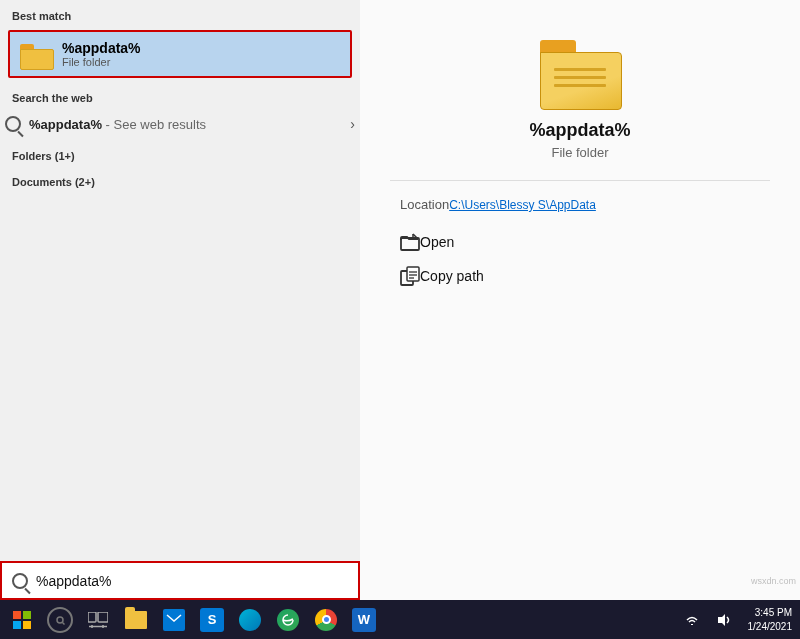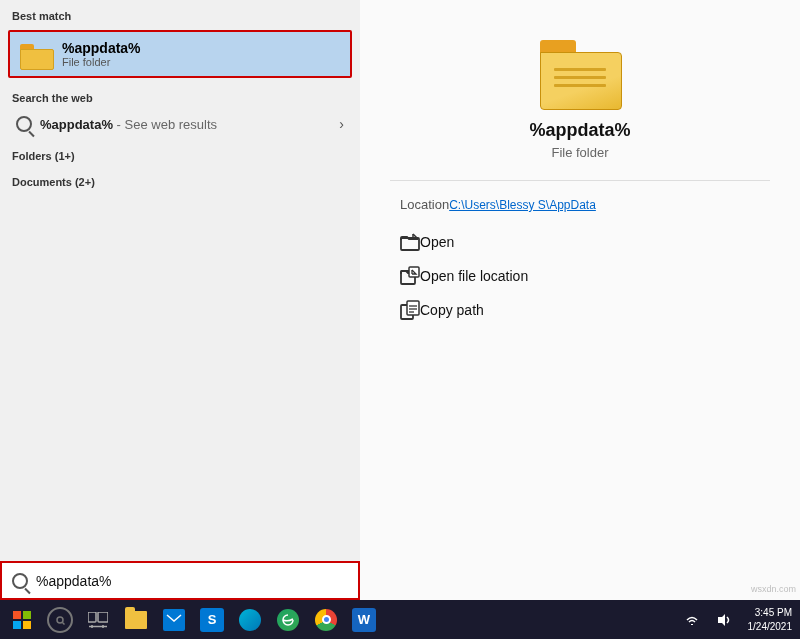--- a/index.html
+++ b/index.html
@@ -110,21 +110,21 @@
       left: 0;
       width: 32px;
       height: 19px;
       background: #f0c040;
       border-radius: 0 2px 2px 2px;
       border: 1px solid #d4a020;
     }
 
     
     .web-search-item {
-      padding: 8px 16px;
+      padding: 8px 5px;
       display: flex;
       align-items: center;
       gap: 8px;
       cursor: pointer;
       font-size: 13px;
       color: #222;
     }
 
     .search-icon-small {
       width: 16px;
@@ -369,21 +369,21 @@
       align-items: center;
       justify-content: center;
       font-size: 13px;
       font-weight: 700;
       color: white;
     }
 
     
     .watermark {
       position: absolute;
-      bottom: 45px;
+      bottom: 53px;
       right: 4px;
       font-size: 9px;
       color: rgba(0,0,0,0.25);
       text-align: center;
     }
 
     
     .vertical-sep {
       position: absolute;
       left: 360px;
@@ -453,32 +453,20 @@
         <svg width="20" height="18" viewBox="0 0 20 18" fill="none">
           <rect x="1" y="5" width="18" height="12" rx="1" stroke="#333" stroke-width="1.8" fill="none"></rect>
           <path d="M1 7L1 5C1 4.4 1.4 4 2 4L7 4L9 6L18 6" stroke="#333" stroke-width="1.8" fill="none"></path>
           <path d="M13 1 L17 5 L13 5" stroke="#333" stroke-width="1.5" fill="none"></path>
           <line x1="13" y1="1" x2="13" y2="5" stroke="#333" stroke-width="1.5"></line>
         </svg>
       </div>
       <span>Open</span>
     </div>
 
-    <div class="action-item">
-      <div class="action-icon">
-        <svg width="20" height="20" viewBox="0 0 20 20" fill="none">
-          <rect x="1" y="5" width="14" height="13" rx="1" stroke="#333" stroke-width="1.8" fill="none"></rect>
-          <path d="M1 8L1 6C1 5.4 1.4 5 2 5L6 5L8 7L14 7" stroke="#333" stroke-width="1.8" fill="none"></path>
-          <rect x="9" y="1" width="10" height="10" rx="1" stroke="#333" stroke-width="1.5" fill="white"></rect>
-          <path d="M12 4 L16 8 L12 8" stroke="#333" stroke-width="1.3" fill="none"></path>
-          <line x1="12" y1="4" x2="12" y2="8" stroke="#333" stroke-width="1.3"></line>
-        </svg>
-      </div>
-      <span>Open file location</span>
-    </div>
 
     <div class="action-item">
       <div class="action-icon">
         <svg width="20" height="20" viewBox="0 0 20 20" fill="none">
           <rect x="1" y="5" width="12" height="14" rx="1" stroke="#333" stroke-width="1.8" fill="none"></rect>
           <rect x="7" y="1" width="12" height="14" rx="1" stroke="#333" stroke-width="1.5" fill="white"></rect>
           <line x1="9" y1="6" x2="17" y2="6" stroke="#333" stroke-width="1.3"></line>
           <line x1="9" y1="9" x2="17" y2="9" stroke="#333" stroke-width="1.3"></line>
           <line x1="9" y1="12" x2="14" y2="12" stroke="#333" stroke-width="1.3"></line>
         </svg>

